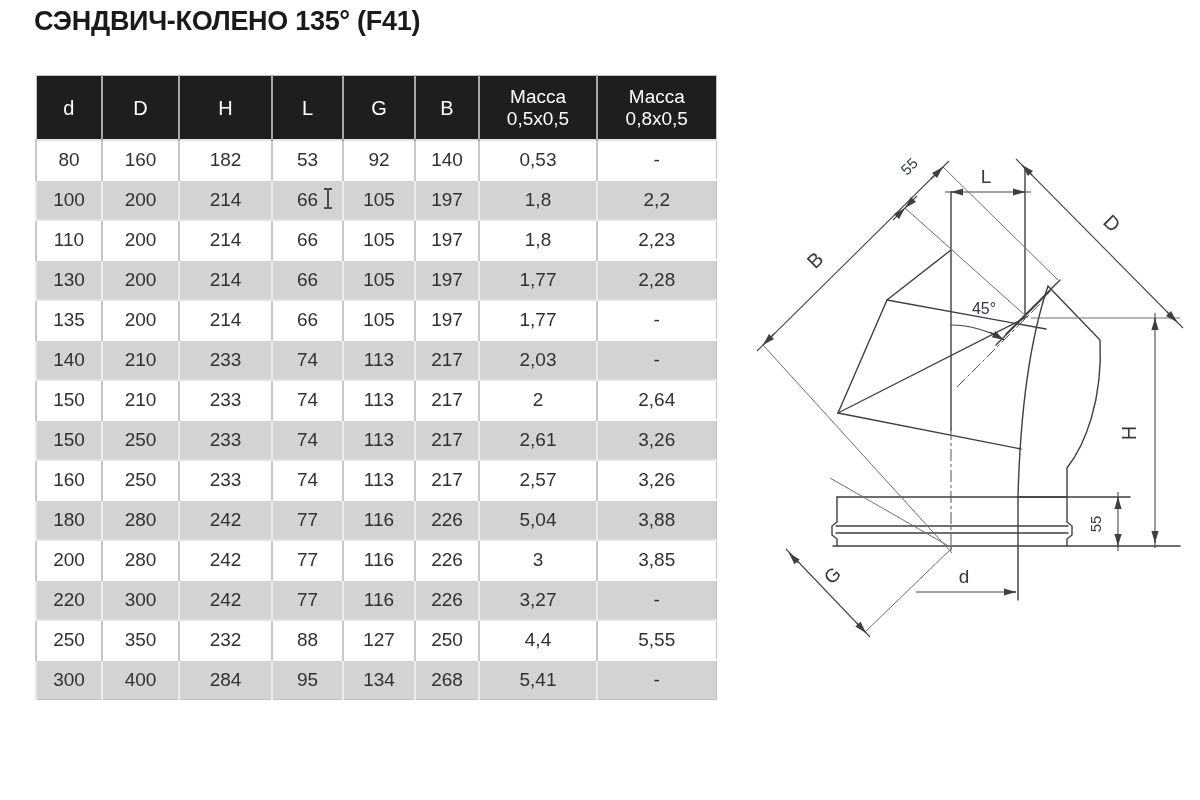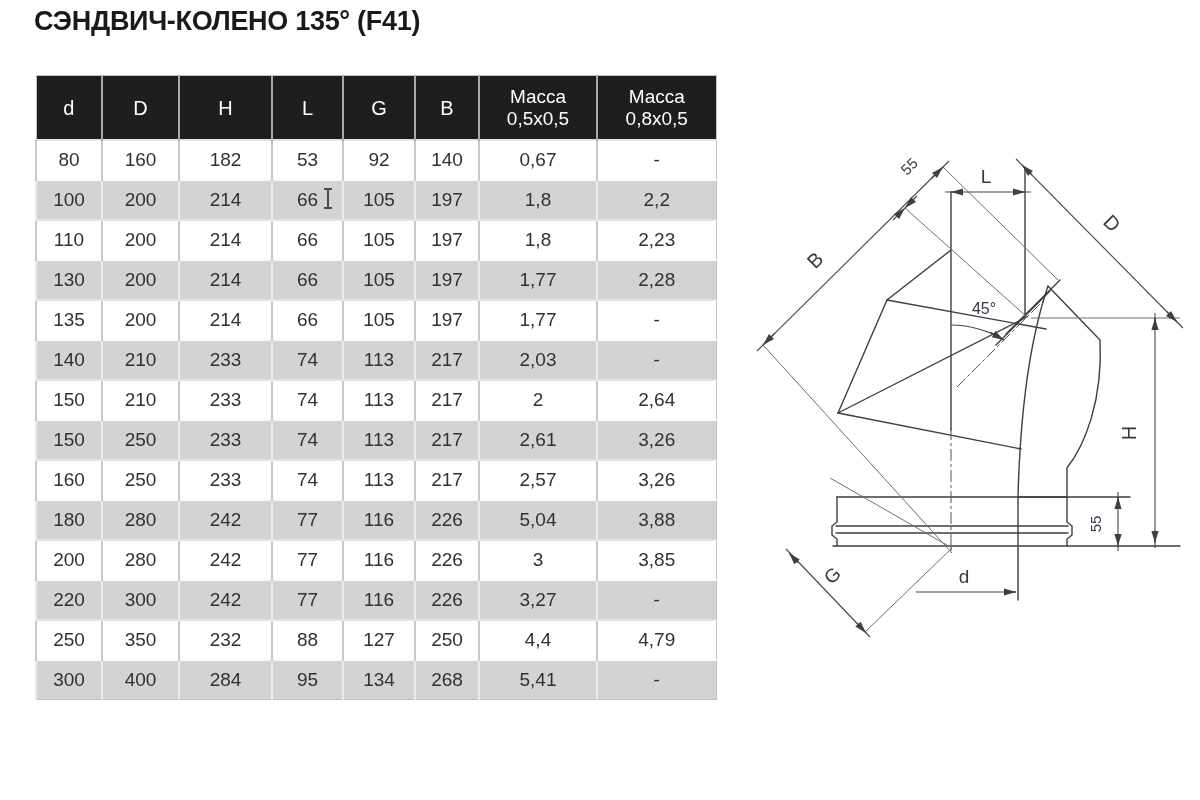--- a/index.html
+++ b/index.html
@@ -88,21 +88,21 @@
         </tr>
       </thead>
     <tbody>
         <tr class="row-white">
           <td>80</td>
           <td>160</td>
           <td>182</td>
           <td>53</td>
           <td>92</td>
           <td>140</td>
-          <td>0,67</td>
+          <td>0,53</td>
           <td>-</td>
         </tr>
         <tr class="row-gray">
           <td>100</td>
           <td>200</td>
           <td>214</td>
           <td>66</td>
           <td>105</td>
           <td>197</td>
           <td>1,8</td>
@@ -209,21 +209,21 @@
           <td>-</td>
         </tr>
         <tr class="row-white">
           <td>250</td>
           <td>350</td>
           <td>232</td>
           <td>88</td>
           <td>127</td>
           <td>250</td>
           <td>4,4</td>
-          <td>4,79</td>
+          <td>5,55</td>
         </tr>
         <tr class="row-gray">
           <td>300</td>
           <td>400</td>
           <td>284</td>
           <td>95</td>
           <td>134</td>
           <td>268</td>
           <td>5,41</td>
           <td>-</td>

